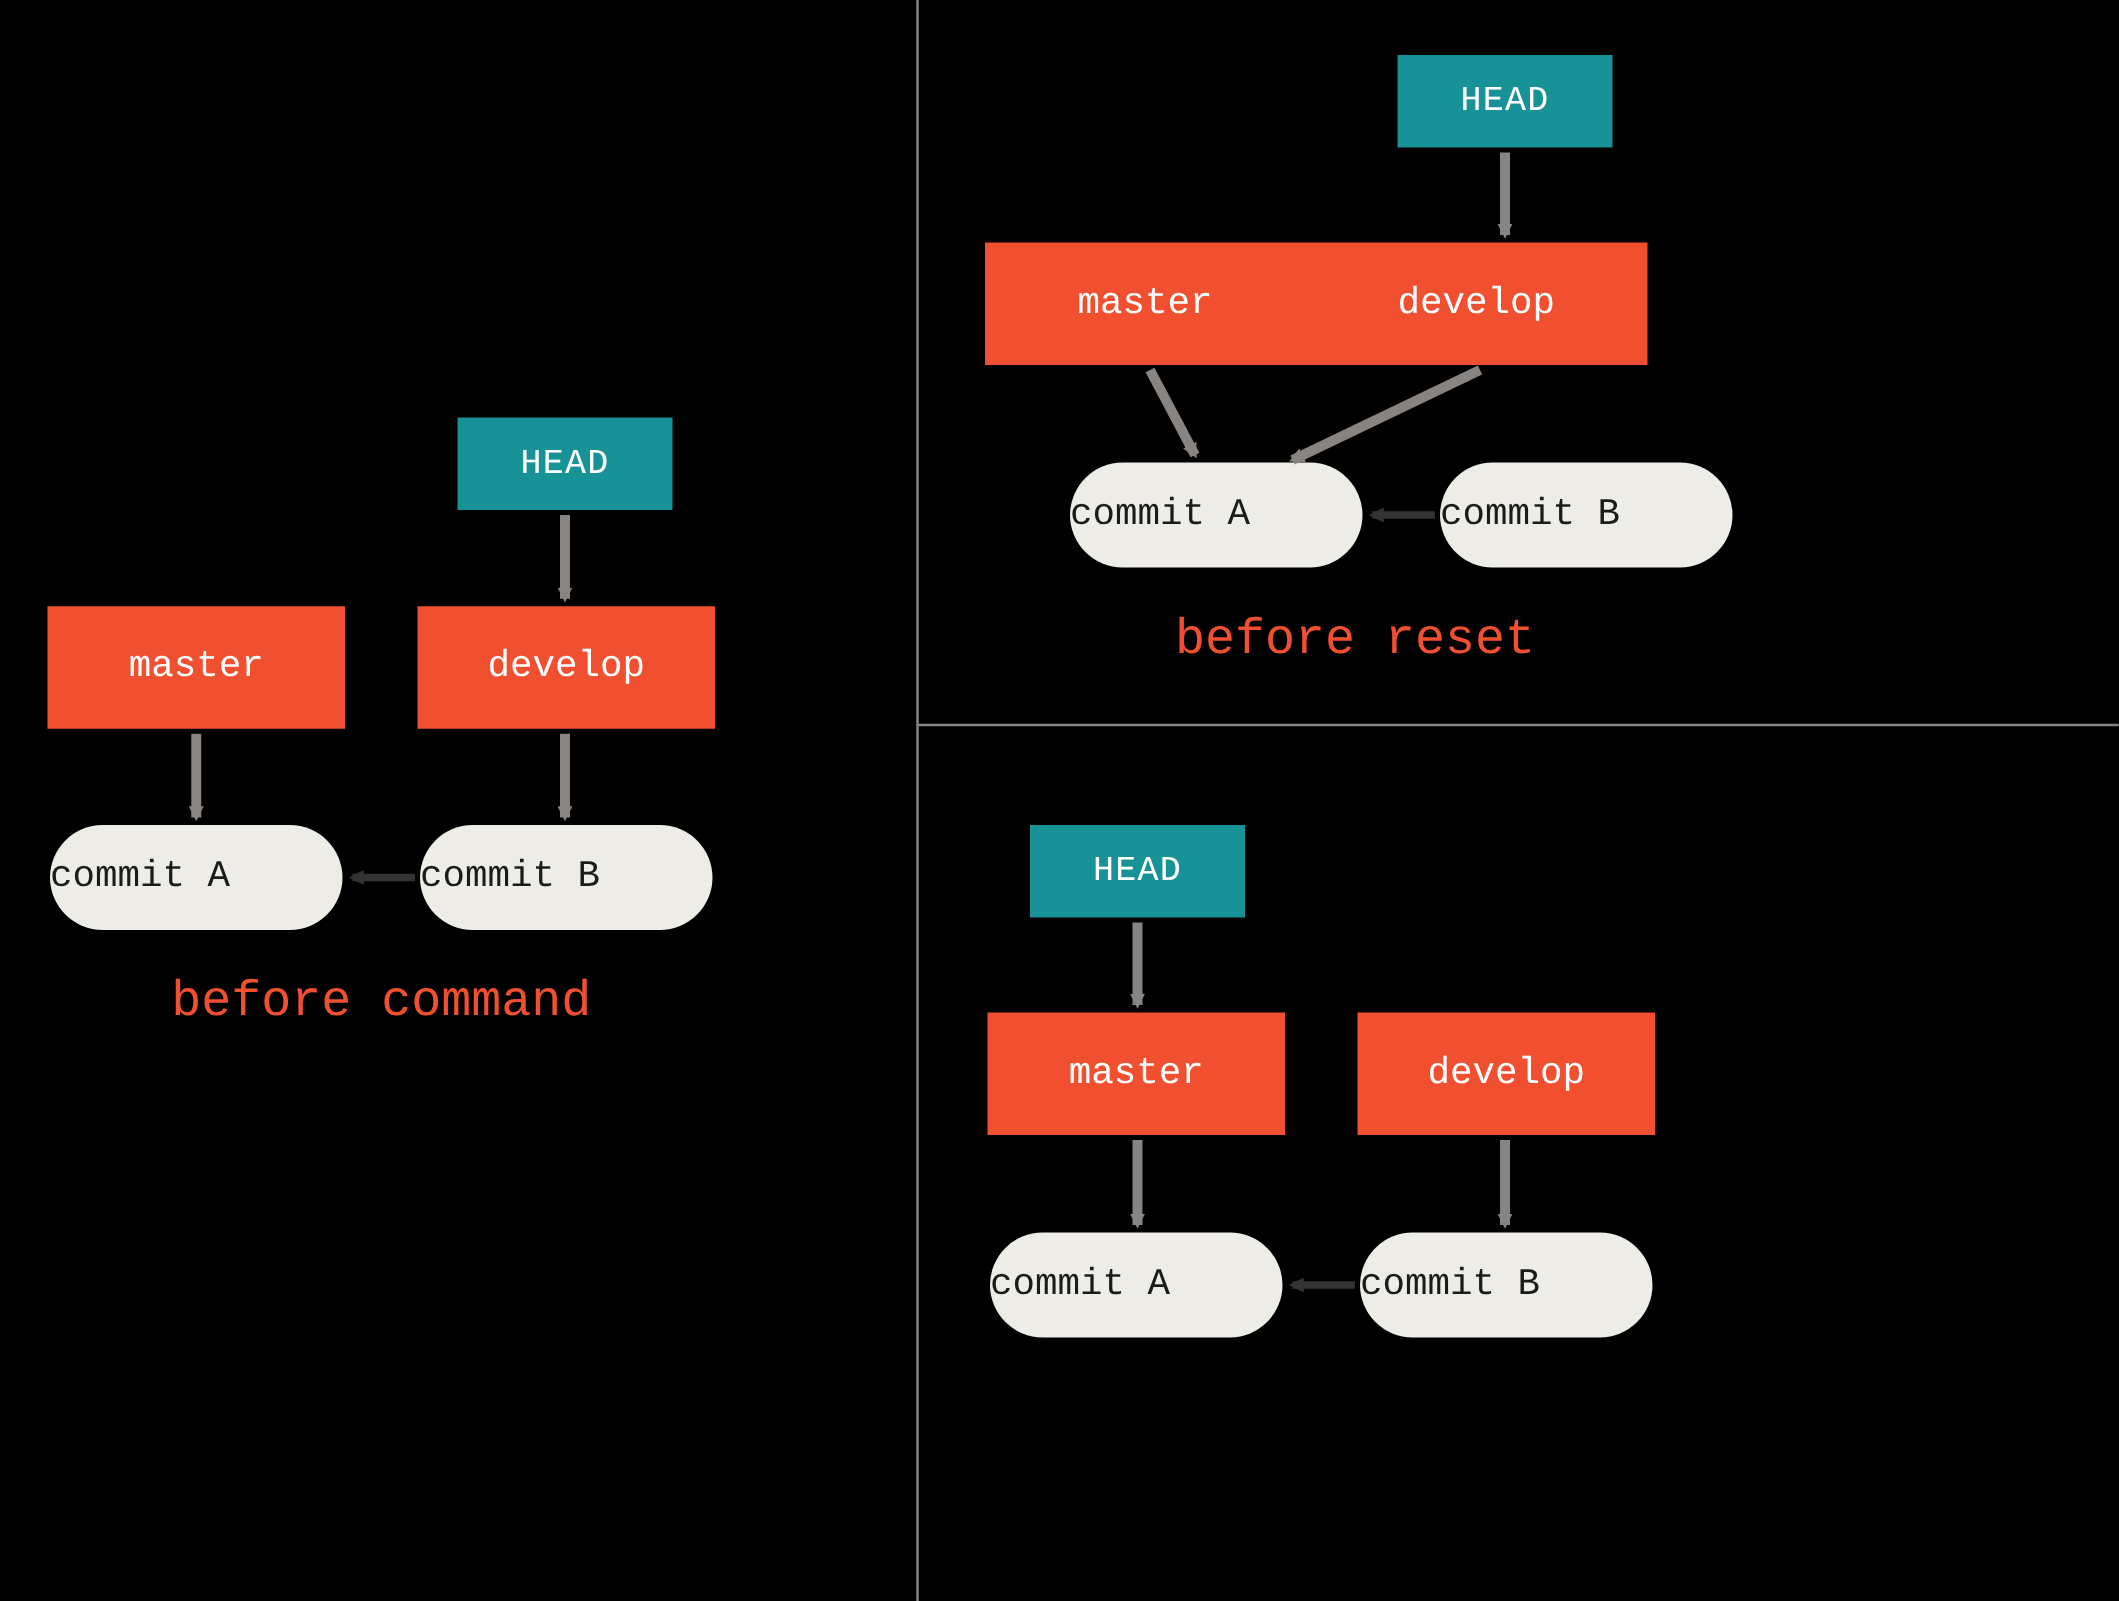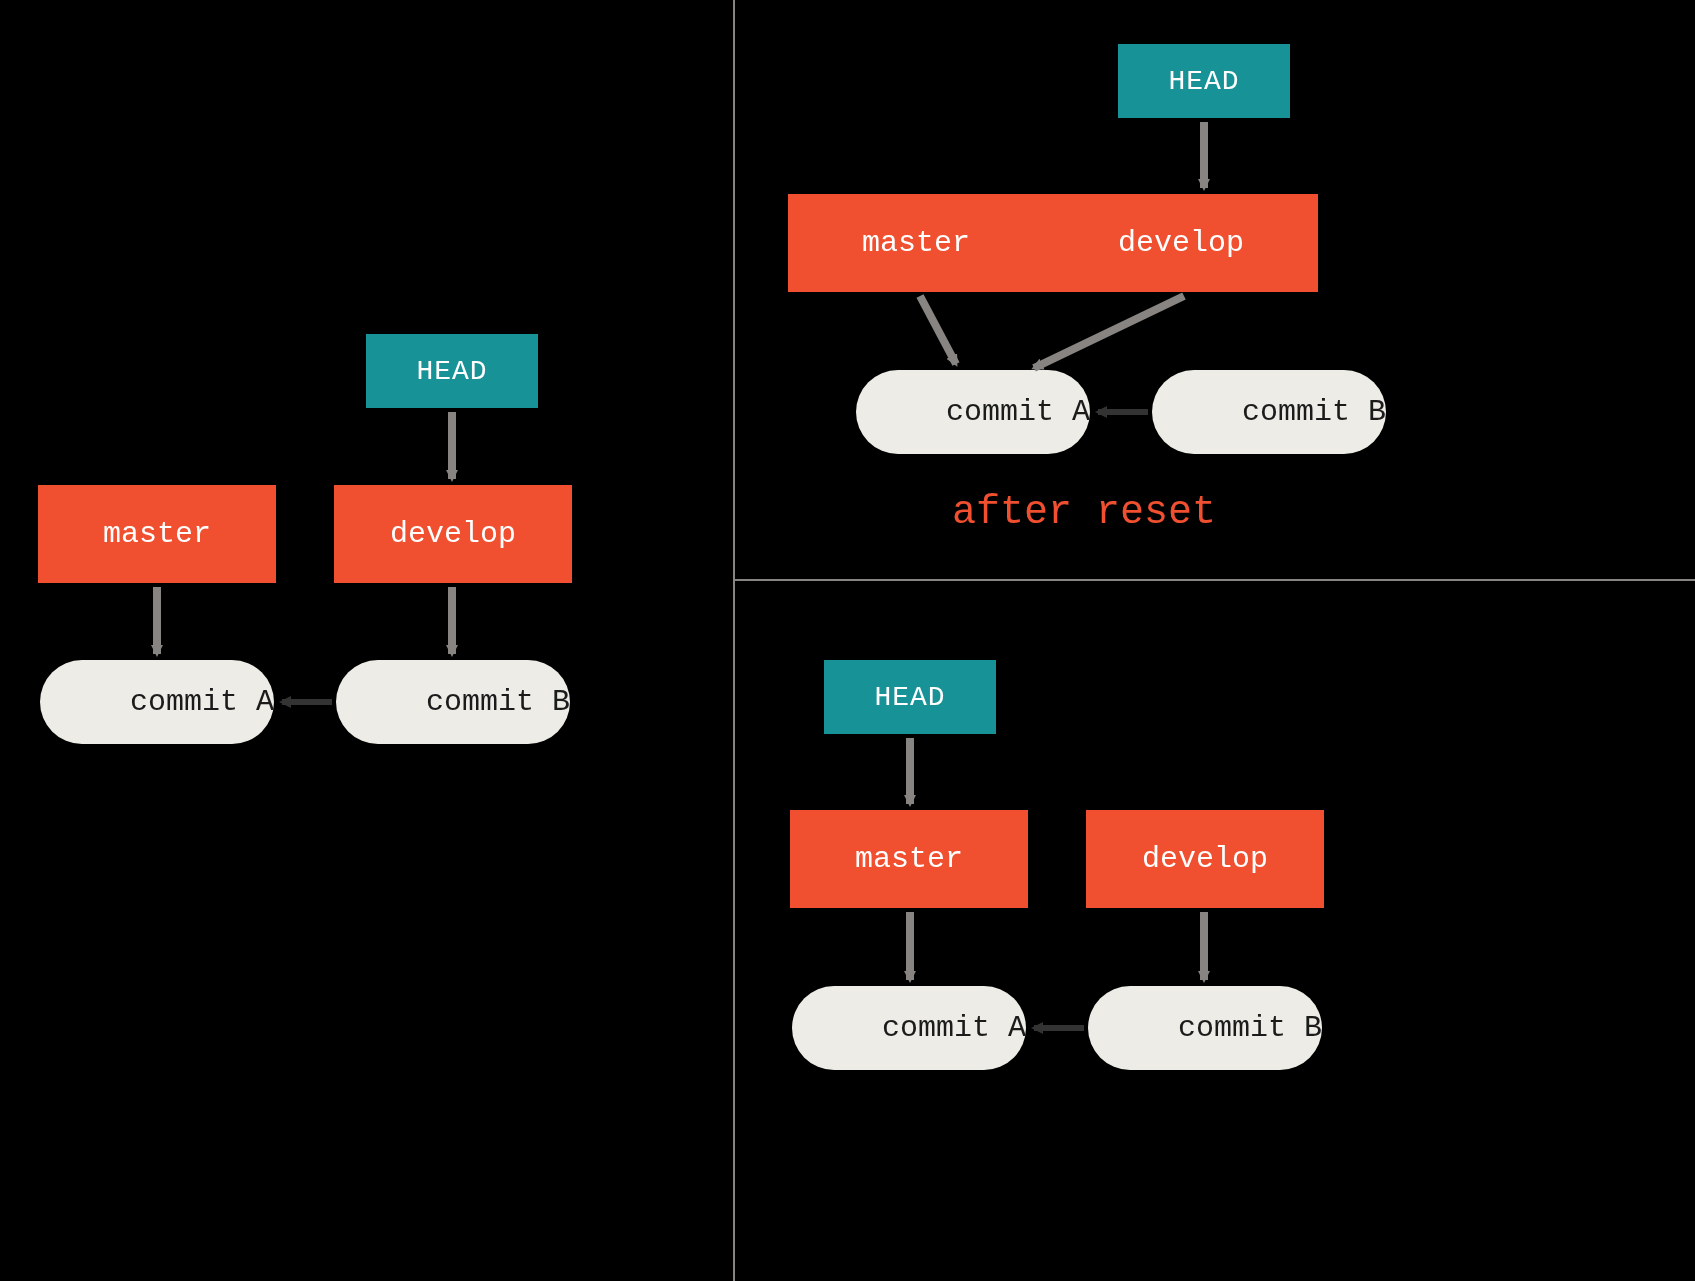--- a/index.html
+++ b/index.html
@@ -72,21 +72,21 @@
   }
 
   .commit-pill {
     position: absolute;
     background: #EDECE6;
     color: #1b1b1b;
     font-size: 30px;
     border-radius: 48px;
     display: flex;
     align-items: center;
-    justify-content: flex-end;
+    justify-content: flex-start;
     box-sizing: border-box;
     font-weight: 400;
   }
 
   .caption {
     position: absolute;
     color: #F05030;
     font-size: 40px;
     font-weight: 400;
     text-align: center;
@@ -117,20 +117,23 @@
       <span>develop</span>
     </div>
 
     <div class="commit-pill" style="left:40px; top:660px; width:234px; height:84px;">
       <span>commit A</span>
     </div>
     <div class="commit-pill" style="left:336px; top:660px; width:234px; height:84px;">
       <span>commit B</span>
     </div>
 
+    <div class="caption" style="left:0; top:780px; width:610px;">
+      <span>before command</span>
+    </div>
 
     <svg class="arrows" width="734" height="1281">
       <defs>
         <marker id="ah-gray-b" markerWidth="12" markerHeight="12" refX="9" refY="6" orient="auto" markerUnits="userSpaceOnUse">
           <path d="M0,0 L12,6 L0,12 Z" fill="#878481"></path>
         </marker>
         <marker id="ah-dark-b" markerWidth="12" markerHeight="12" refX="9" refY="6" orient="auto" markerUnits="userSpaceOnUse">
           <path d="M0,0 L12,6 L0,12 Z" fill="#333333"></path>
         </marker>
       </defs>
@@ -157,21 +160,21 @@
     </div>
 
     <div class="commit-pill" style="left:122px; top:370px; width:234px; height:84px;">
       <span>commit A</span>
     </div>
     <div class="commit-pill" style="left:418px; top:370px; width:234px; height:84px;">
       <span>commit B</span>
     </div>
 
     <div class="caption" style="left:0; top:490px; width:700px;">
-      <span>after reset</span>
+      <span>before reset</span>
     </div>
 
     <svg class="arrows" width="961" height="580">
       <defs>
         <marker id="ah-gray-r" markerWidth="12" markerHeight="12" refX="9" refY="6" orient="auto" markerUnits="userSpaceOnUse">
           <path d="M0,0 L12,6 L0,12 Z" fill="#878481"></path>
         </marker>
         <marker id="ah-dark-r" markerWidth="12" markerHeight="12" refX="9" refY="6" orient="auto" markerUnits="userSpaceOnUse">
           <path d="M0,0 L12,6 L0,12 Z" fill="#333333"></path>
         </marker>

